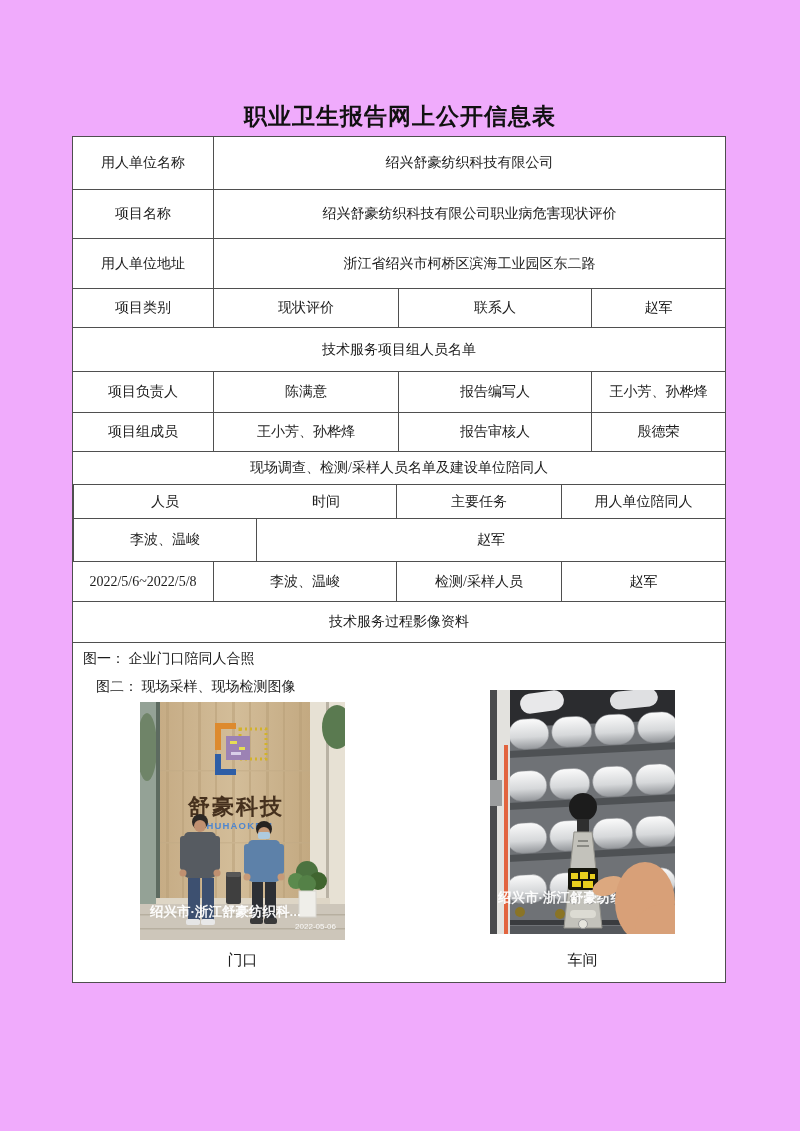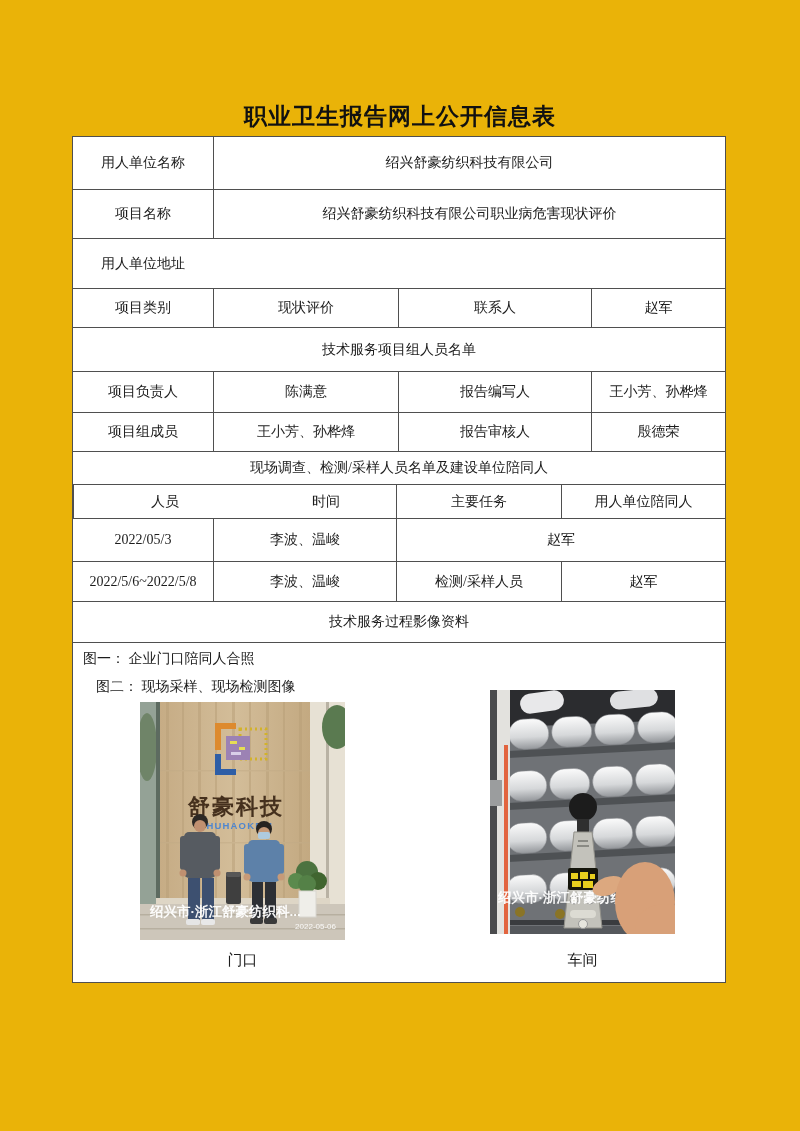--- a/index.html
+++ b/index.html
@@ -1,17 +1,17 @@
 <!DOCTYPE html>
 <html><head>
 <meta charset="utf-8">
 <style>
   html,body{margin:0;padding:0;background:#ffffff;}
   .page{
-    position:relative;width:800px;height:1131px;background:#eab308;
+    position:relative;width:800px;height:1131px;background:#f0abfc;
     font-family:"Liberation Serif","DejaVu Serif",serif;color:#1c1c1c;
     overflow:hidden;
   }
   .doc-title{
     position:absolute;top:101px;left:0;width:100%;text-align:center;
     font-size:23px;font-weight:bold;letter-spacing:1px;color:#111;
   }
   .info-table{
     position:absolute;left:72px;top:136px;width:654px;
     border:1px solid #4f4f4f;box-sizing:border-box;background:#fff;
@@ -59,20 +59,21 @@
     <div class="t-row first r1">
       <div class="t-cell nc c1">用人单位名称</div>
       <div class="t-cell rest">绍兴舒豪纺织科技有限公司</div>
     </div>
     <div class="t-row r2">
       <div class="t-cell nc c1">项目名称</div>
       <div class="t-cell rest">绍兴舒豪纺织科技有限公司职业病危害现状评价</div>
     </div>
     <div class="t-row r3">
       <div class="t-cell nc c1">用人单位地址</div>
+      <div class="t-cell rest">浙江省绍兴市柯桥区滨海工业园区东二路</div>
     </div>
 
     <div class="t-row r4">
       <div class="t-cell nc c1">项目类别</div>
       <div class="t-cell a2">现状评价</div>
       <div class="t-cell a3">联系人</div>
       <div class="t-cell rest">赵军</div>
     </div>
 
     <div class="t-row r5">
@@ -94,21 +95,20 @@
     <div class="t-row r8">
       <div class="t-cell full">现场调查、检测/采样人员名单及建设单位陪同人</div>
     </div>
     <div class="t-row r9">
       <div class="t-cell b2">人员</div>
       <div class="t-cell nc c1">时间</div>
       <div class="t-cell b3">主要任务</div>
       <div class="t-cell rest">用人单位陪同人</div>
     </div>
     <div class="t-row r10">
-      <div class="t-cell nc c1">2022/05/3</div>
       <div class="t-cell b2">李波、温峻</div>
       <div class="t-cell rest">赵军</div>
     </div>
     <div class="t-row r11">
       <div class="t-cell nc c1">2022/5/6~2022/5/8</div>
       <div class="t-cell b2">李波、温峻</div>
       <div class="t-cell b3">检测/采样人员</div>
       <div class="t-cell rest">赵军</div>
     </div>
 

